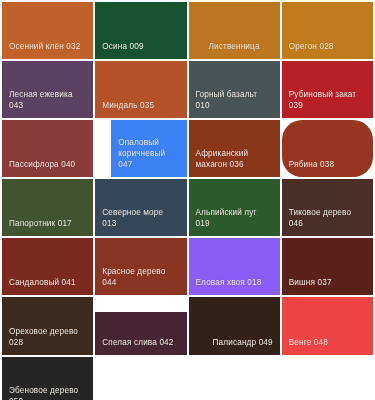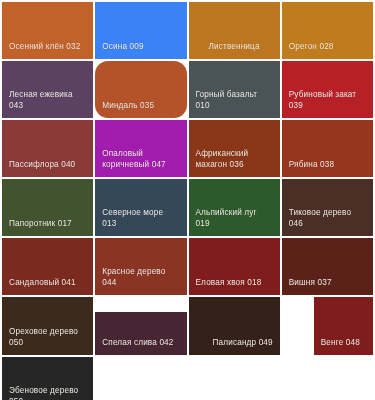--- a/index.html
+++ b/index.html
@@ -43,87 +43,87 @@
     text-shadow: 0 0 1px rgba(0,0,0,0.25);
   }
 </style>
 </head>
 <body>
 
 <div id="palette-grid" style="grid-template-columns: repeat(4, 1fr);">
     <div class="swatch" style="background: rgb(193, 98, 42);">
       <span class="swatch-label">Осенний клён 032</span>
     </div>
-    <div class="swatch" style="background: #3b82f6;">
+    <div class="swatch" style="background: #14532d;">
       <span class="swatch-label">Осина 009</span>
     </div>
     <div class="swatch" style="background: rgb(189, 118, 32); padding-left: 20px;">
       <span class="swatch-label">Лиственница</span>
     </div>
     <div class="swatch" style="background: rgb(192, 123, 28);">
       <span class="swatch-label">Орегон 028</span>
     </div>
     <div class="swatch" style="background: rgb(91, 66, 99);">
       <span class="swatch-label">Лесная ежевика 043</span>
     </div>
-    <div class="swatch" style="background: rgb(180, 82, 42); border-radius: 13px;">
+    <div class="swatch" style="background: rgb(180, 82, 42);">
       <span class="swatch-label">Миндаль 035</span>
     </div>
     <div class="swatch" style="background: rgb(74, 83, 86);">
       <span class="swatch-label">Горный базальт 010</span>
     </div>
     <div class="swatch" style="background: rgb(184, 32, 40);">
       <span class="swatch-label">Рубиновый закат 039</span>
     </div>
     <div class="swatch" style="background: rgb(138, 58, 56);">
       <span class="swatch-label">Пассифлора 040</span>
     </div>
-    <div class="swatch" style="background: #a21caf;">
+    <div class="swatch" style="background: #3b82f6; margin-left: 16px;">
       <span class="swatch-label">Опаловый коричневый 047</span>
     </div>
     <div class="swatch" style="background: rgb(138, 54, 24);">
       <span class="swatch-label">Африканский махагон 036</span>
     </div>
-    <div class="swatch" style="background: rgb(151, 53, 30);">
+    <div class="swatch" style="background: rgb(151, 53, 30); border-radius: 20px;">
       <span class="swatch-label">Рябина 038</span>
     </div>
     <div class="swatch" style="background: rgb(65, 84, 47);">
       <span class="swatch-label">Папоротник 017</span>
     </div>
     <div class="swatch" style="background: rgb(52, 72, 90);">
       <span class="swatch-label">Северное море 013</span>
     </div>
     <div class="swatch" style="background: rgb(45, 90, 44);">
       <span class="swatch-label">Альпийский луг 019</span>
     </div>
     <div class="swatch" style="background: rgb(74, 47, 38);">
       <span class="swatch-label">Тиковое дерево 046</span>
     </div>
     <div class="swatch" style="background: rgb(122, 42, 31);">
       <span class="swatch-label">Сандаловый 041</span>
     </div>
     <div class="swatch" style="background: rgb(138, 52, 36);">
       <span class="swatch-label">Красное дерево 044</span>
     </div>
-    <div class="swatch" style="background: #7f1d1d;">
+    <div class="swatch" style="background: #8b5cf6;">
       <span class="swatch-label">Еловая хвоя 018</span>
     </div>
     <div class="swatch" style="background: rgb(92, 34, 25);">
       <span class="swatch-label">Вишня 037</span>
     </div>
     <div class="swatch" style="background: rgb(60, 42, 29);">
-      <span class="swatch-label">Ореховое дерево 050</span>
+      <span class="swatch-label">Ореховое дерево 028</span>
     </div>
     <div class="swatch" style="background: rgb(72, 37, 50); margin-top: 15px;">
       <span class="swatch-label">Спелая слива 042</span>
     </div>
     <div class="swatch" style="background: rgb(51, 33, 26); justify-content: flex-end;">
       <span class="swatch-label">Палисандр 049</span>
     </div>
-    <div class="swatch" style="background: #7f1d1d; margin-left: 32px;">
+    <div class="swatch" style="background: #ef4444;">
       <span class="swatch-label">Венге 048</span>
     </div>
     <div class="swatch" style="background: rgb(38, 38, 38);">
       <span class="swatch-label">Эбеновое дерево 050</span>
     </div>
     <div class="swatch empty" style="background: rgb(255, 255, 255);"></div>
     <div class="swatch empty" style="background: rgb(255, 255, 255);"></div>
     <div class="swatch empty" style="background: rgb(255, 255, 255);"></div>
   </div>
 

